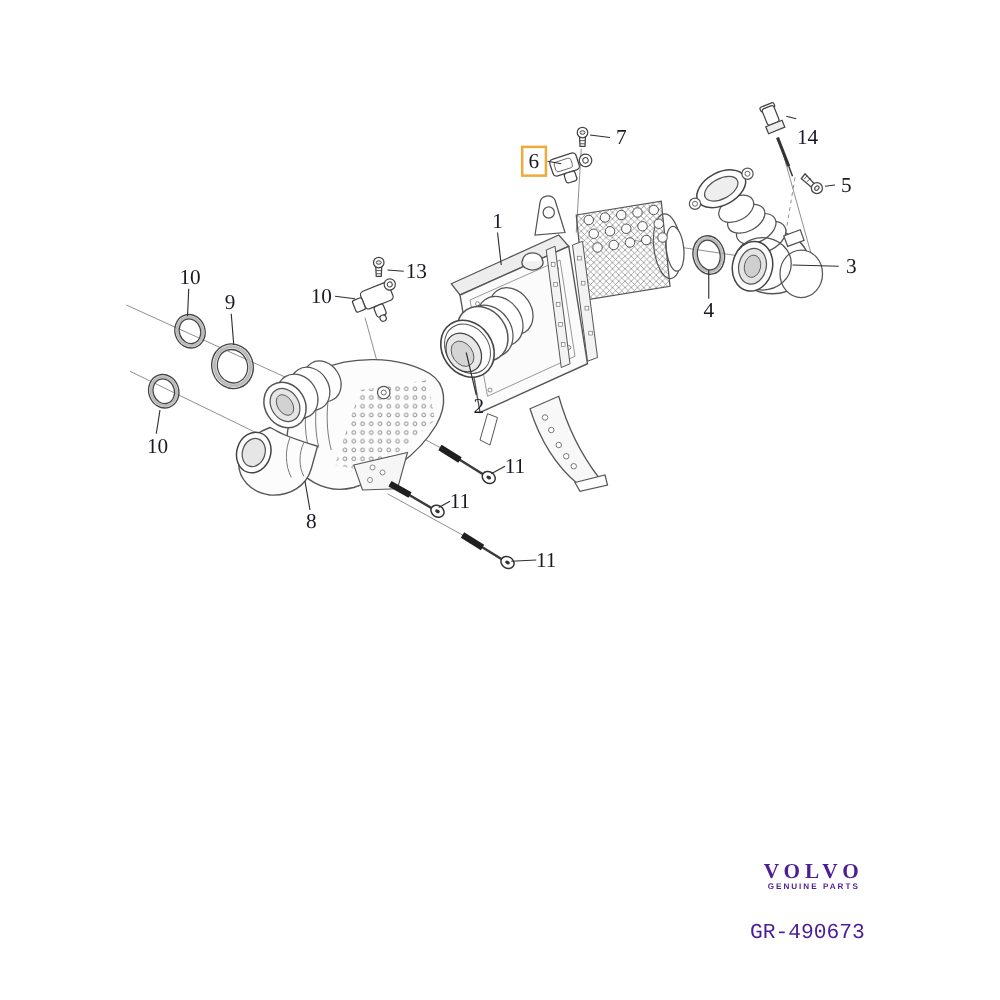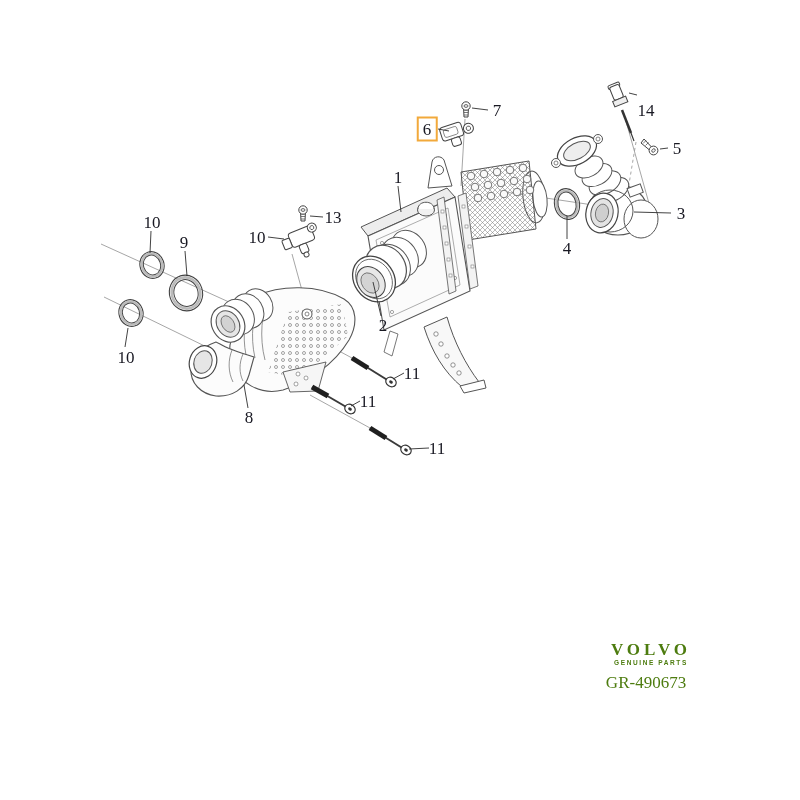--- a/index.html
+++ b/index.html
@@ -4,26 +4,26 @@
 <style>
   html,body{margin:0;padding:0;background:#ffffff;}
   .stage{position:relative;width:800px;height:800px;background:#fff;overflow:hidden;
          font-family:"Liberation Serif","DejaVu Serif",serif;}
   svg{position:absolute;left:0;top:0;}
   #callout-layer{position:absolute;left:0;top:0;width:800px;height:800px;}
   .callout{position:absolute;transform:translate(-50%,-50%);
            font:17px "Liberation Serif","DejaVu Serif",serif;
            color:var(--label,#191923);line-height:1;padding:1px 2px;background:transparent;}
   .callout.hl{border:2px solid var(--hl,#F2A93B);padding:2px 4px;}
-  .brand{position:absolute;left:586px;top:641px;width:130px;text-align:center;color:#4d7c0f;}
+  .brand{position:absolute;left:586px;top:688px;width:130px;text-align:center;color:#4c1d95;}
   .volvo{font-family:"Liberation Serif","DejaVu Serif",serif;font-weight:bold;
          font-size:17px;letter-spacing:4px;line-height:1;}
   .genuine{font-family:"Liberation Sans","DejaVu Sans",sans-serif;font-weight:bold;
            font-size:6.5px;letter-spacing:1.6px;line-height:1.4;}
-  .grnum{font-family:Liberation Serif, serif;font-size:17px;margin-top:7px;
+  .grnum{font-family:Liberation Mono, monospace;font-size:17px;margin-top:24px;
          margin-right:10px;line-height:1;}
   .leader{stroke:var(--leader,#2e2e2e);stroke-width:0.9;}
   .axis{stroke:#8f8f8f;stroke-width:0.8;fill:none;}
 </style>
 </head>
 <body>
 
 <div class="stage">
 
 <svg width="800" height="800" viewBox="0 0 800 800">

